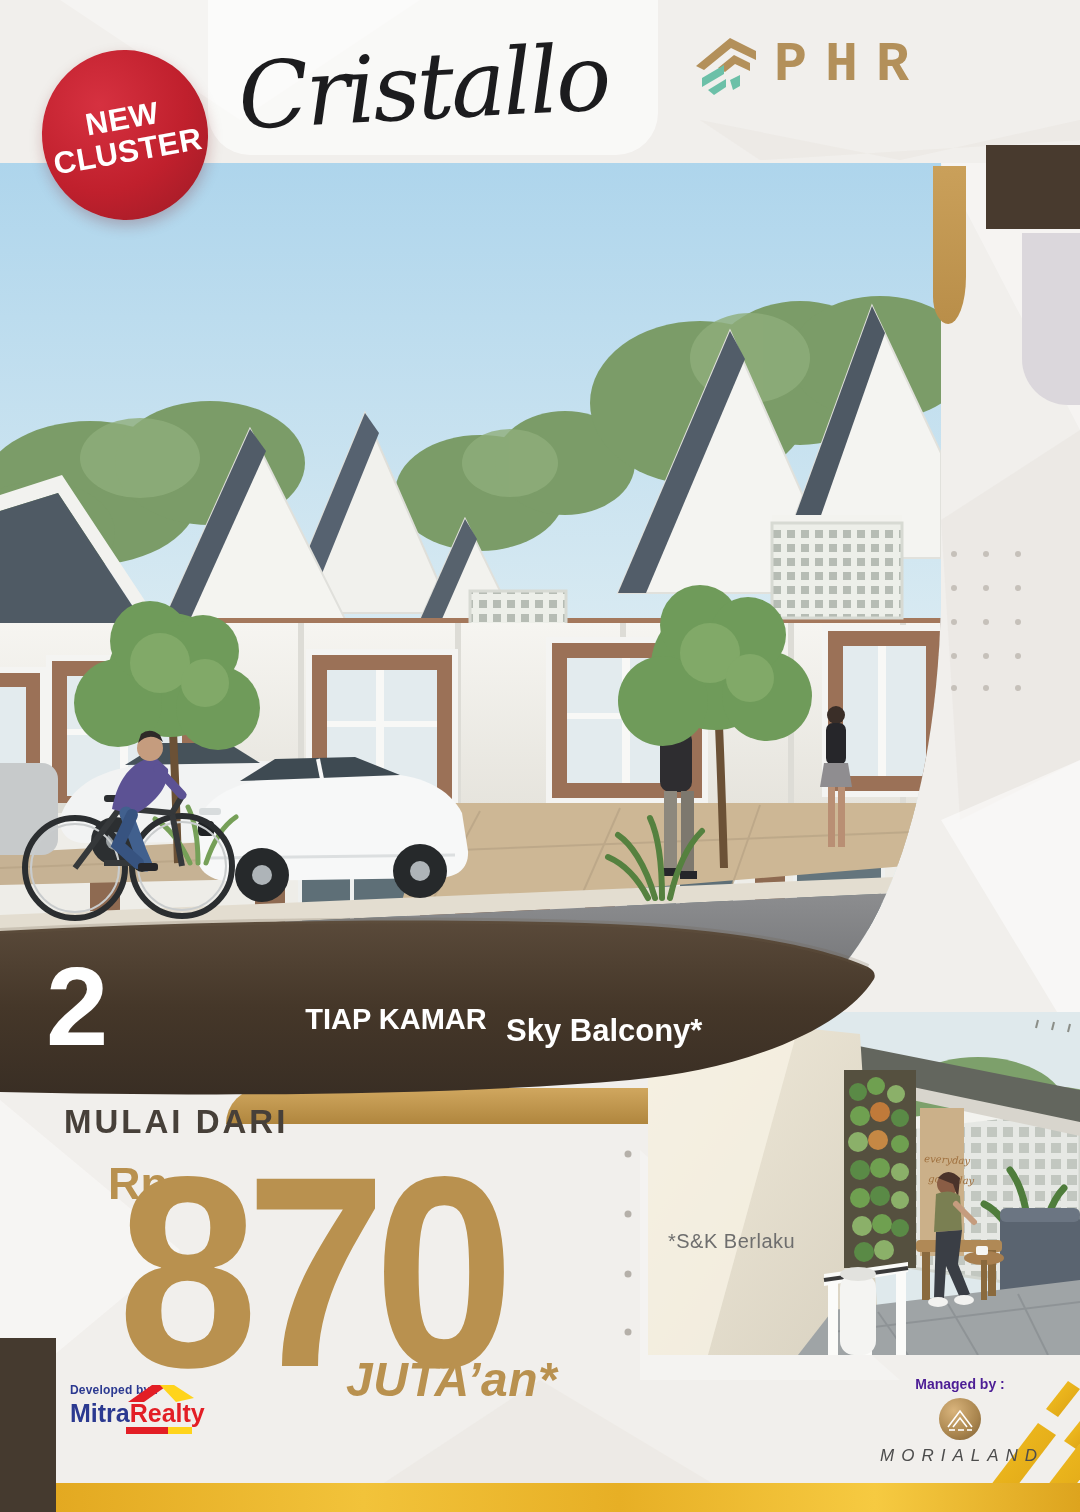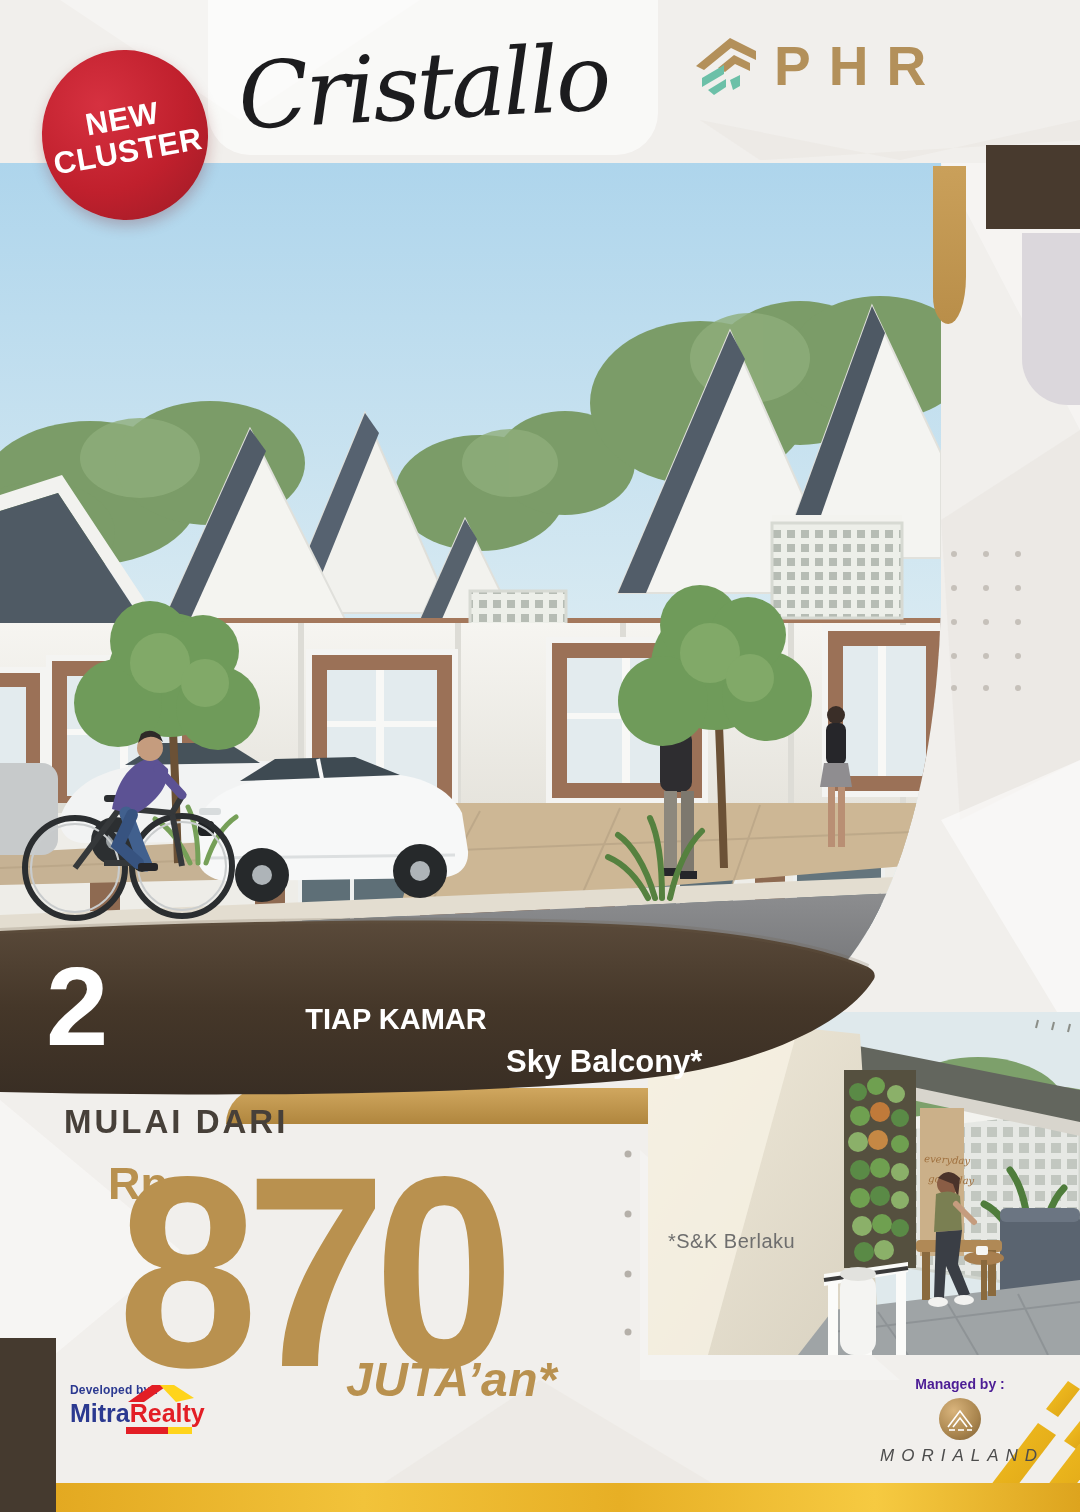--- a/index.html
+++ b/index.html
@@ -24,21 +24,21 @@
     transform:rotate(-10deg);
     box-shadow:0 6px 14px rgba(120,20,25,.25);
   }
   .badge span{color:#fff;font-weight:800;font-size:31px;line-height:33px;letter-spacing:.5px;}
   .cluster-title{
     left:238px;top:22px;width:400px;height:130px;z-index:6;
     font-family:"DejaVu Serif","Liberation Serif",serif;font-style:italic;
     font-size:92px;line-height:130px;color:var(--title-black);
     transform:rotate(-3deg);letter-spacing:-3px;white-space:nowrap;
   }
-  .phr{left:694px;top:34px;z-index:6;display:flex;align-items:flex-start;}
+  .phr{left:694px;top:34px;z-index:6;display:flex;align-items:flex-start;font-family:Liberation Mono, monospace;}
   .phr .phr-letters{
     color:var(--phr-gold);font-weight:800;font-size:55px;letter-spacing:18px;
     margin-left:14px;line-height:64px;
   }
 
   
   .photo-main{
     left:0;top:163px;width:941px;height:842px;z-index:2;
     border-bottom-right-radius:170px 420px;overflow:hidden;background:#cfe4ef;
   }
@@ -66,21 +66,21 @@
 
   
   .band{left:0;top:915px;width:900px;height:184px;z-index:5;}
   .band svg{position:absolute;left:0;top:0;}
   .band .txt{position:absolute;color:#fff;}
   .feat-big{left:46px;top:36px;font-size:112px;font-weight:800;line-height:112px;letter-spacing:-2px;}
   .feat-left{left:116px;top:62px;font-size:37px;font-weight:800;line-height:42px;letter-spacing:.5px;}
   .feat-mid{left:296px;top:84px;width:200px;text-align:center;line-height:40px;font-size:29px;}
   .feat-mid .l1{font-weight:400;letter-spacing:.5px;}
   .feat-mid .l2{font-weight:800;}
-  .feat-right{left:506px;top:98px;font-size:31px;font-weight:700;margin-top:31px;}
+  .feat-right{left:506px;top:98px;font-size:31px;font-weight:700;}
 
   
   .gold-tab{
     left:226px;top:1088px;width:436px;height:36px;z-index:2;
     background:linear-gradient(180deg,#d0a75f,#b0863e);
     border-radius:38px 0 0 0;
   }
 
   
   .price-prefix{

